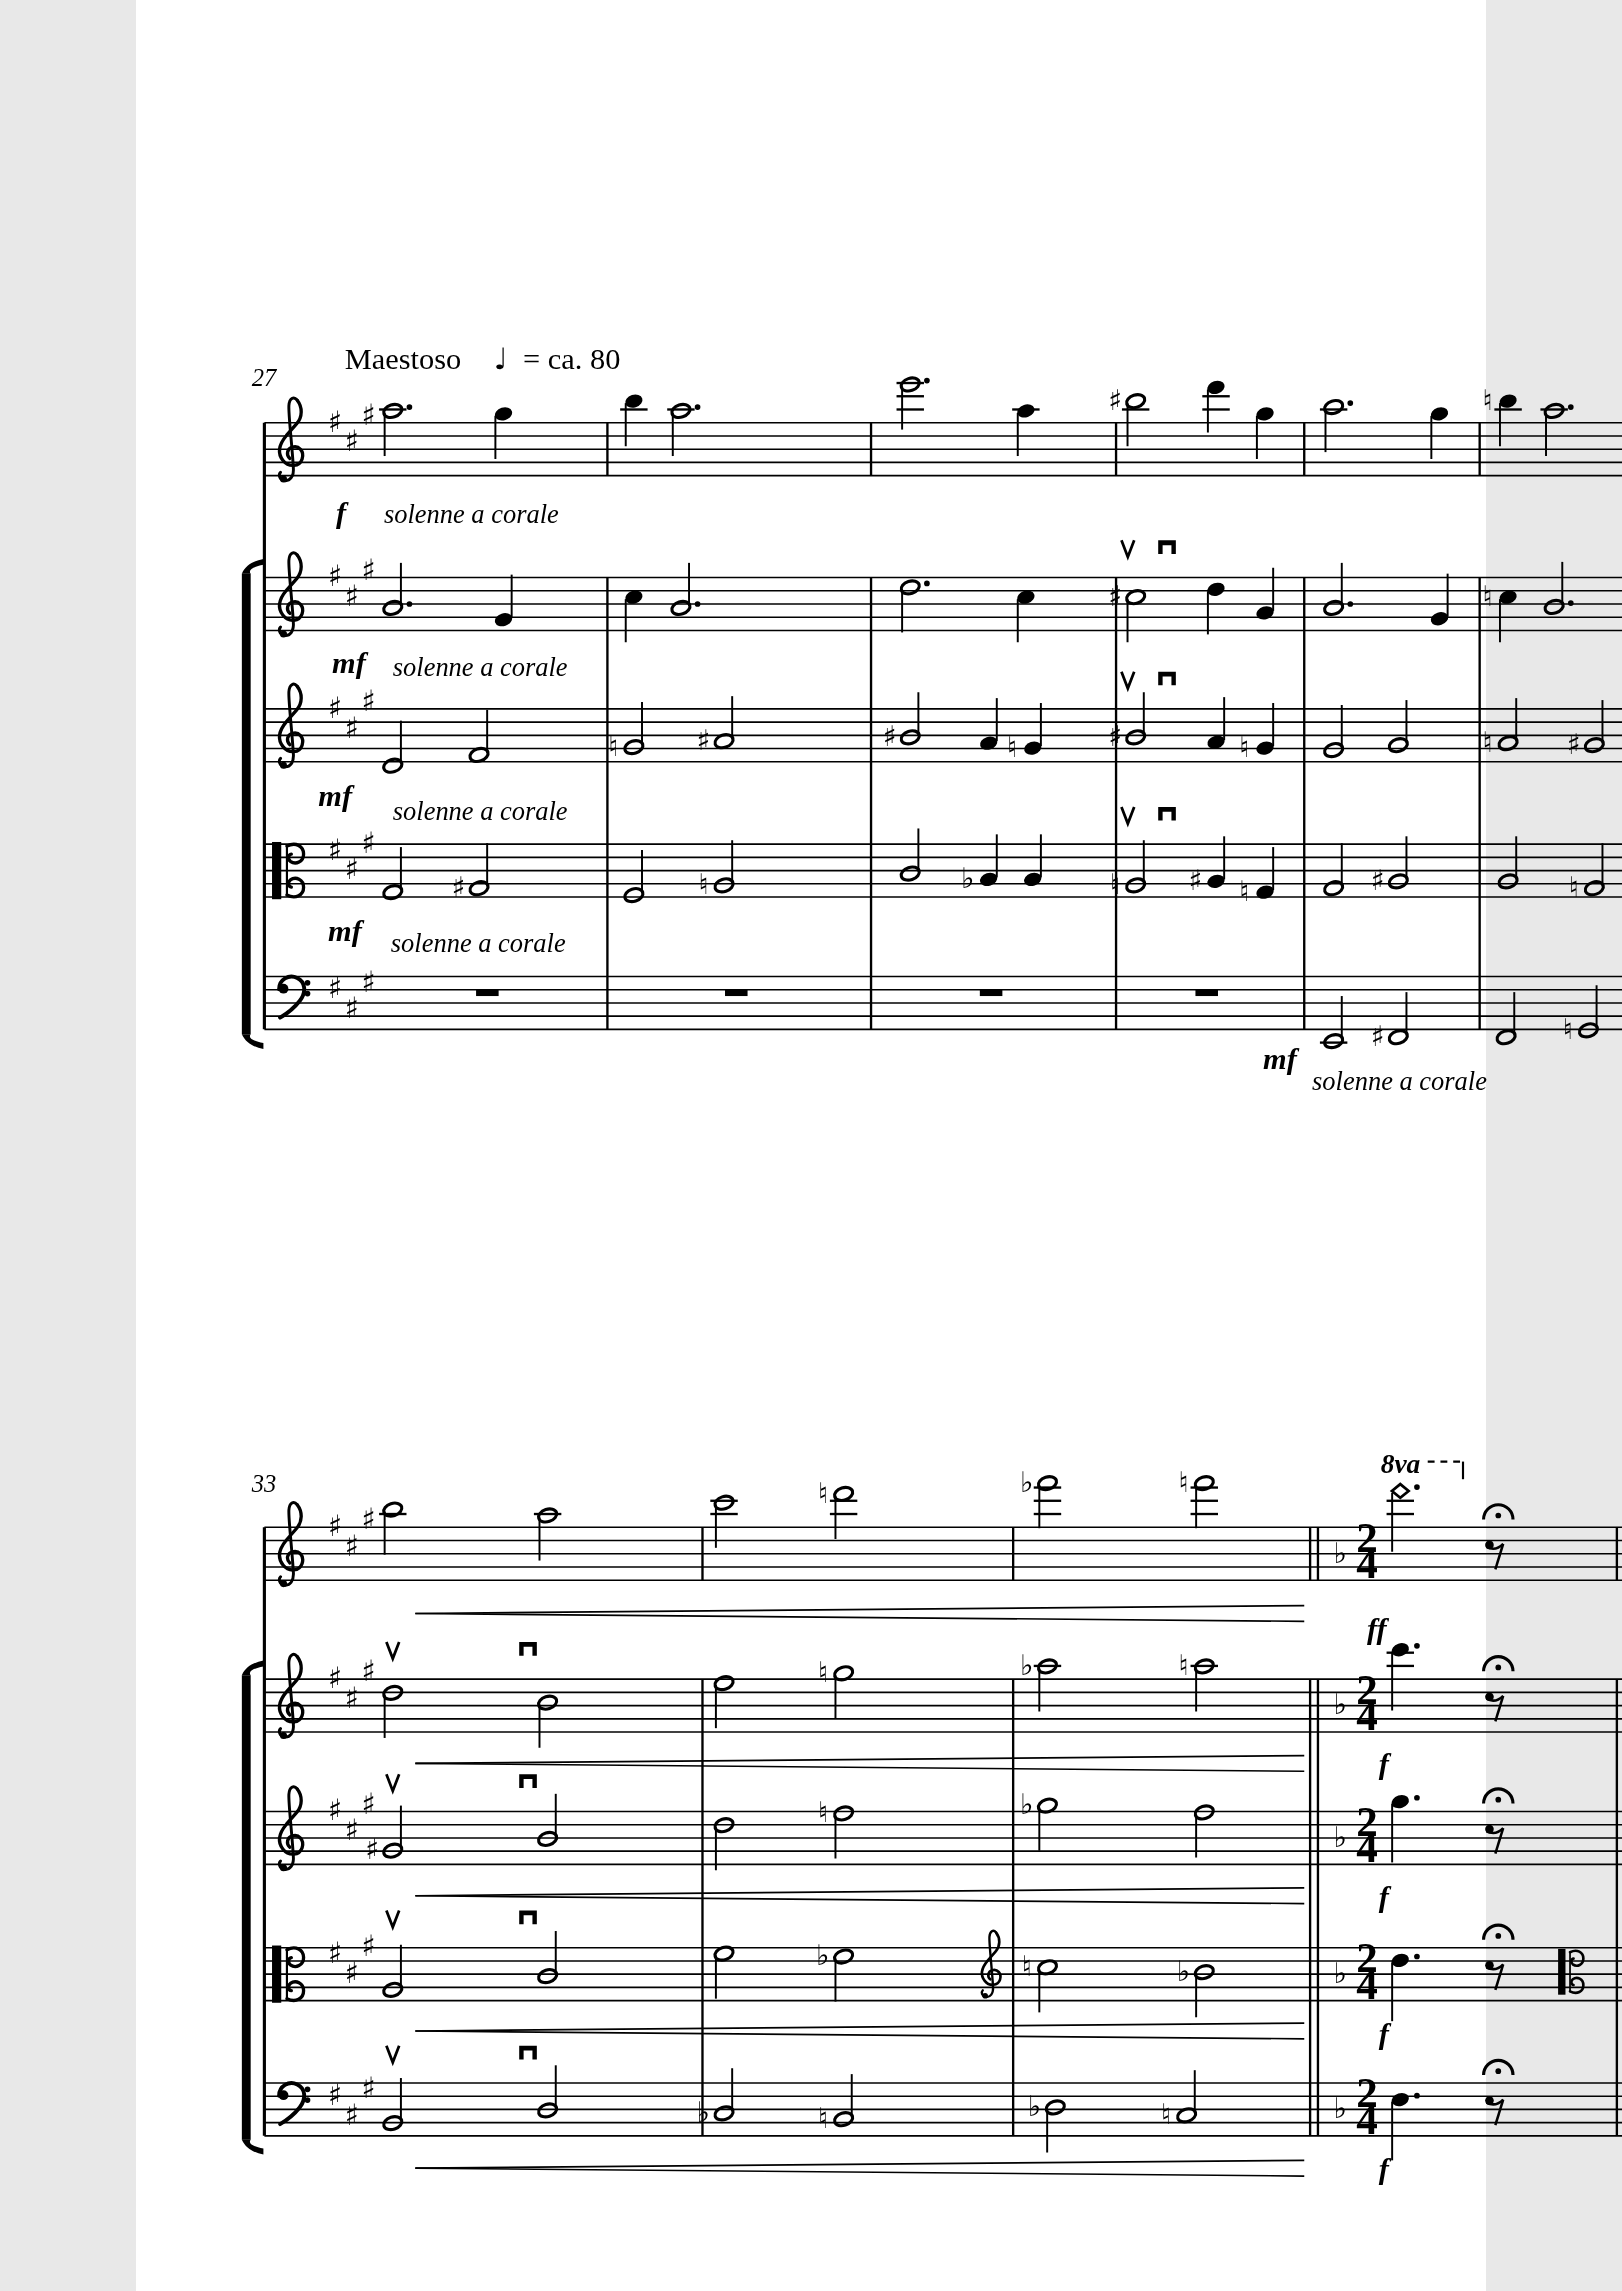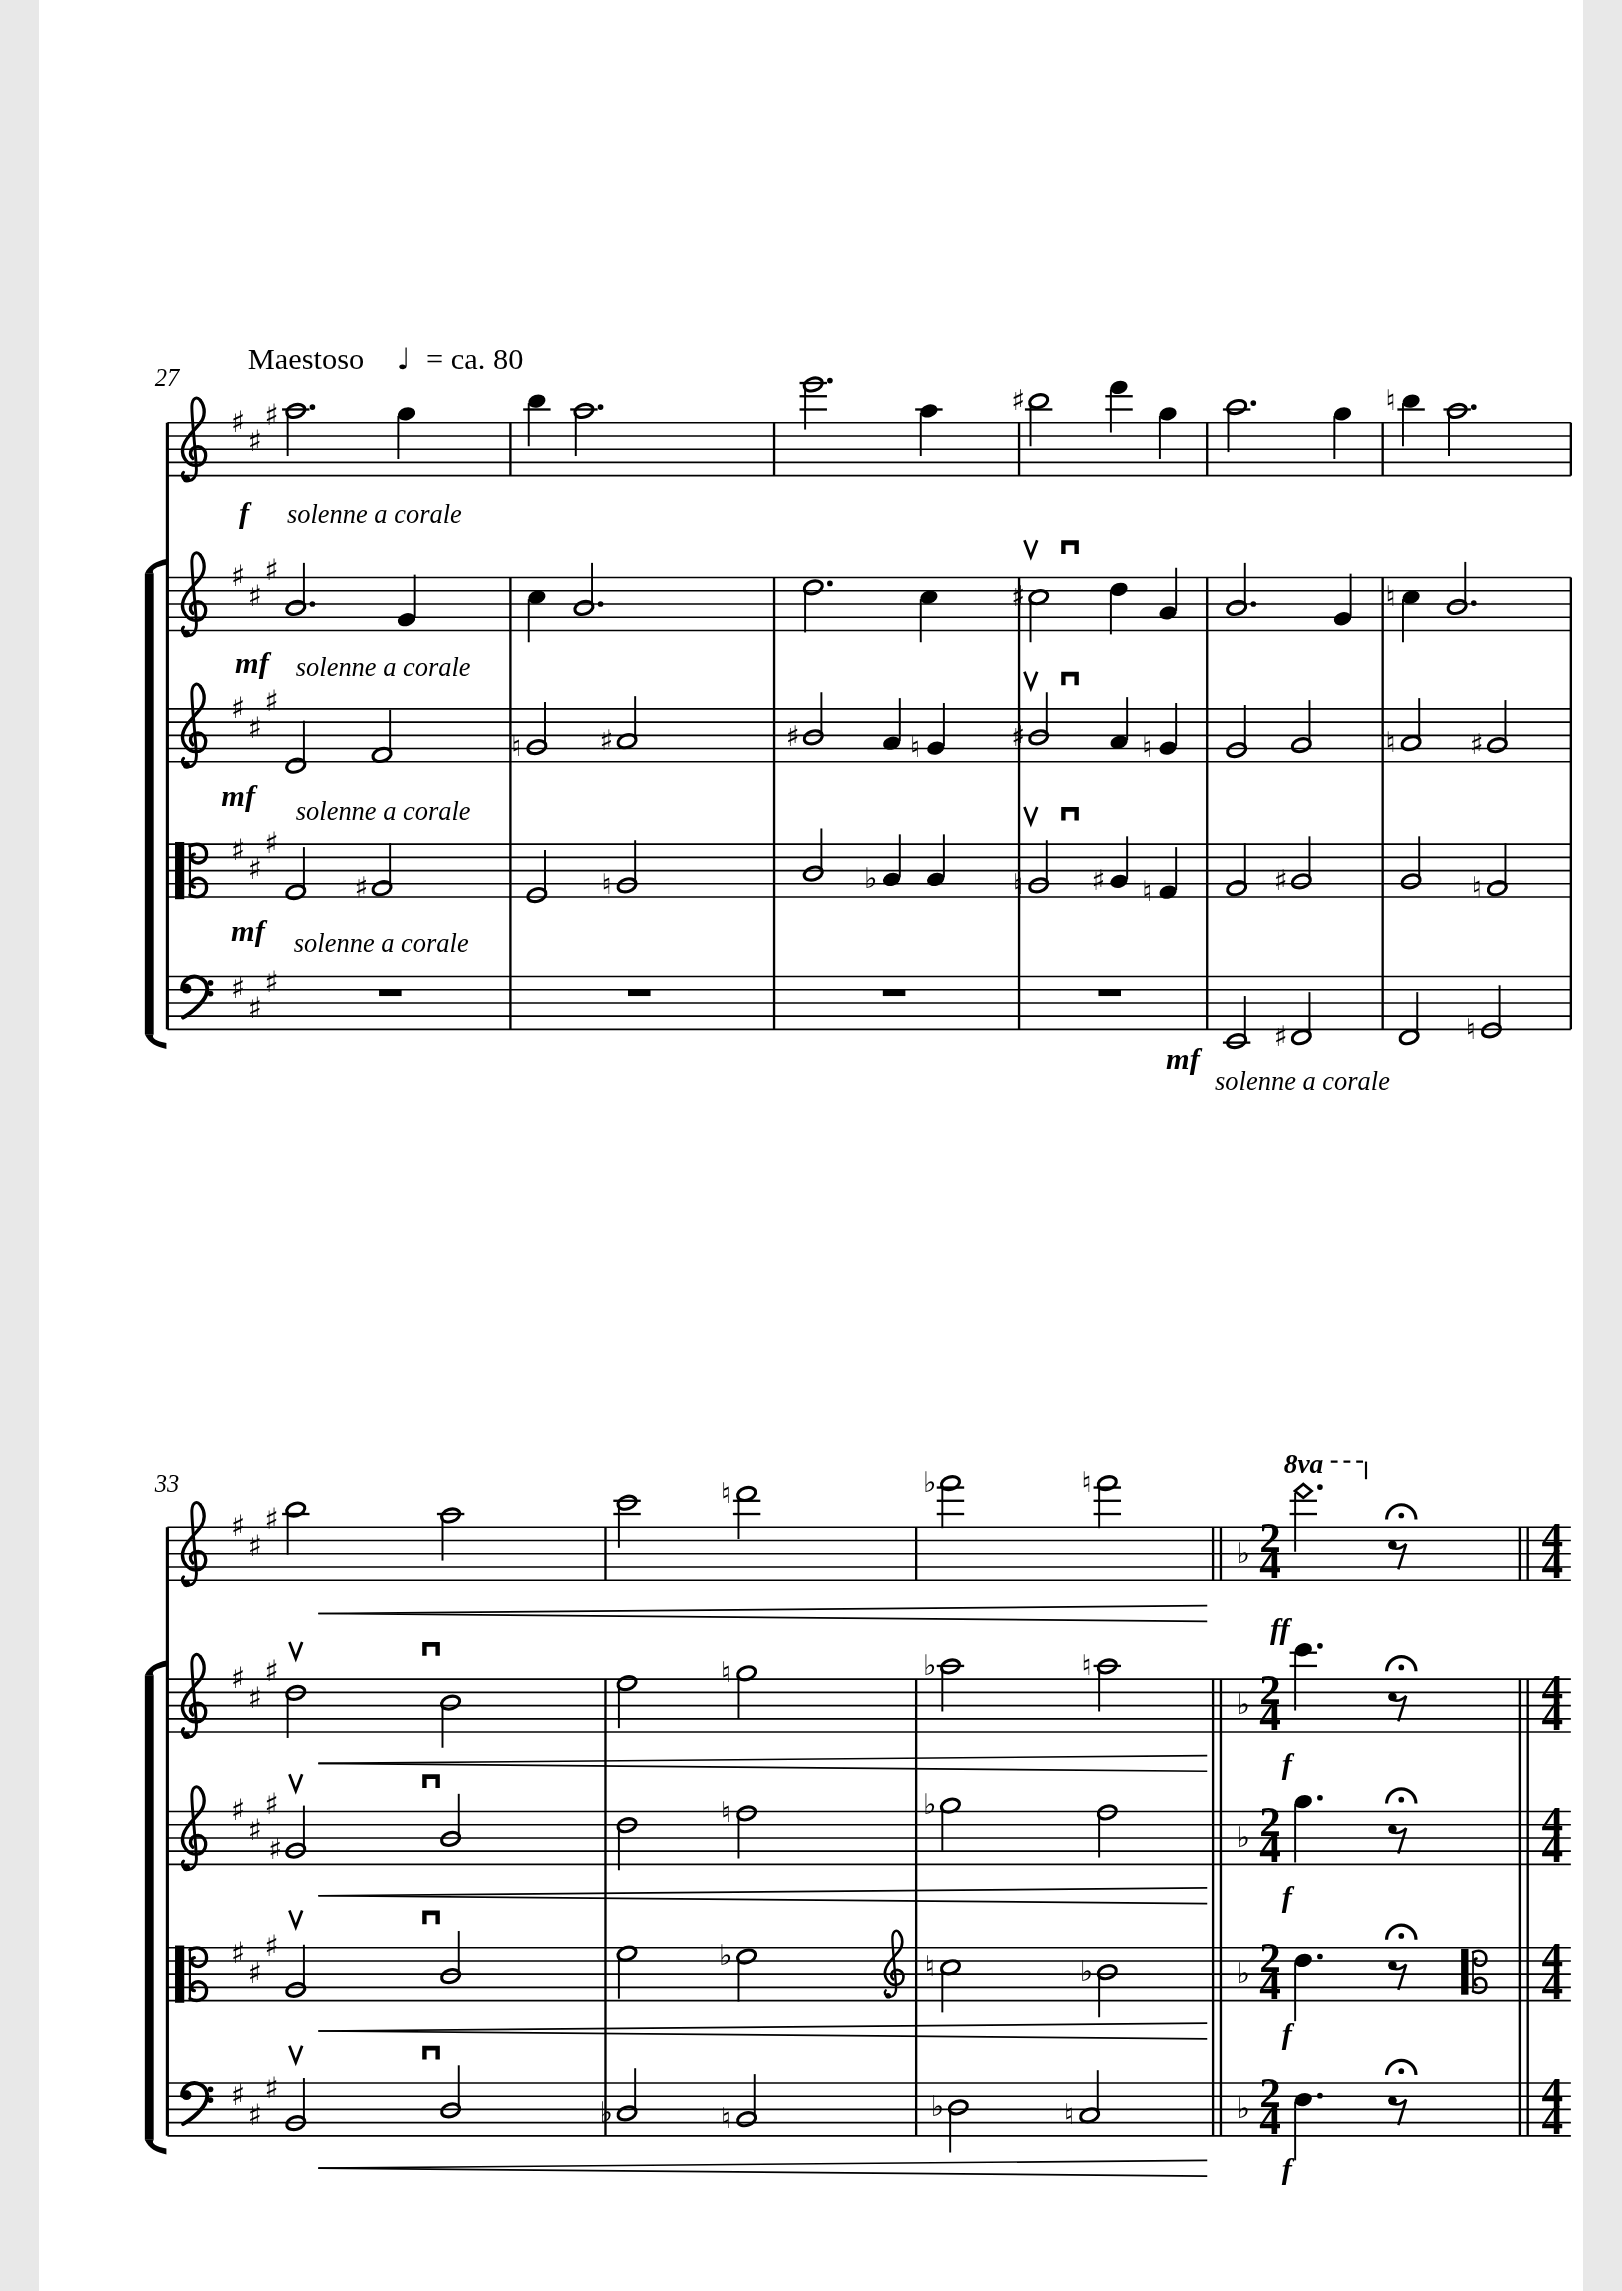--- a/index.html
+++ b/index.html
@@ -1,16 +1,16 @@
 <!DOCTYPE html>
 <html><head>
 <meta charset="utf-8">
 <style>
   html,body{margin:0;padding:0;background:#e8e8e8;}
-  .page{position:relative;width:1544px;height:2292px;background:#ffffff;margin:0 auto;
+  .page{position:relative;width:1350px;height:2292px;background:#ffffff;margin:0 auto;
         font-family:"Liberation Serif","DejaVu Serif",serif;}
   svg{position:absolute;left:0;top:0;}
   .staffline{stroke:#000;stroke-width:1.6;}
   .barline{stroke:#000;stroke-width:2.4;}
   .thick{stroke-width:3.2;}
   .stem{stroke:#000;stroke-width:2;}
   .ledger{stroke:#000;stroke-width:2.4;}
   .clefpath{stroke:#000;fill:none;stroke-linecap:round;}
   .expr{font-family:"Liberation Serif","DejaVu Serif",serif;font-style:italic;font-size:27px;fill:#000;}
   .dyn{font-family:"Liberation Serif","DejaVu Serif",serif;font-style:italic;font-weight:bold;font-size:31px;fill:#000;}

